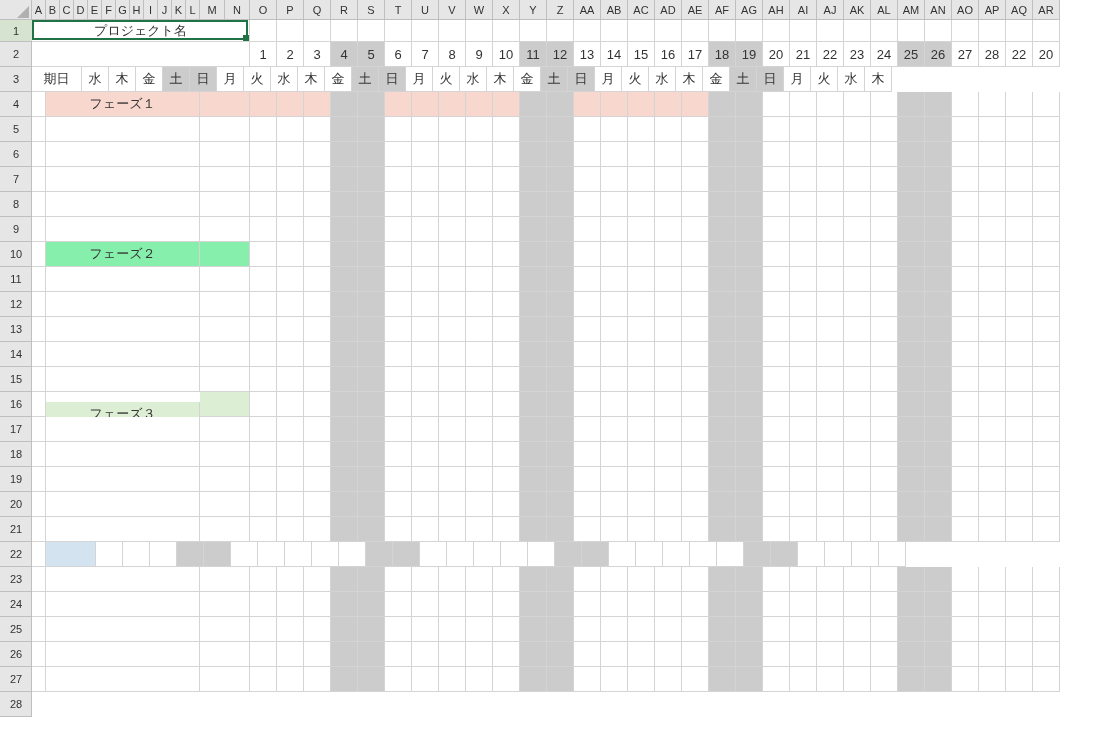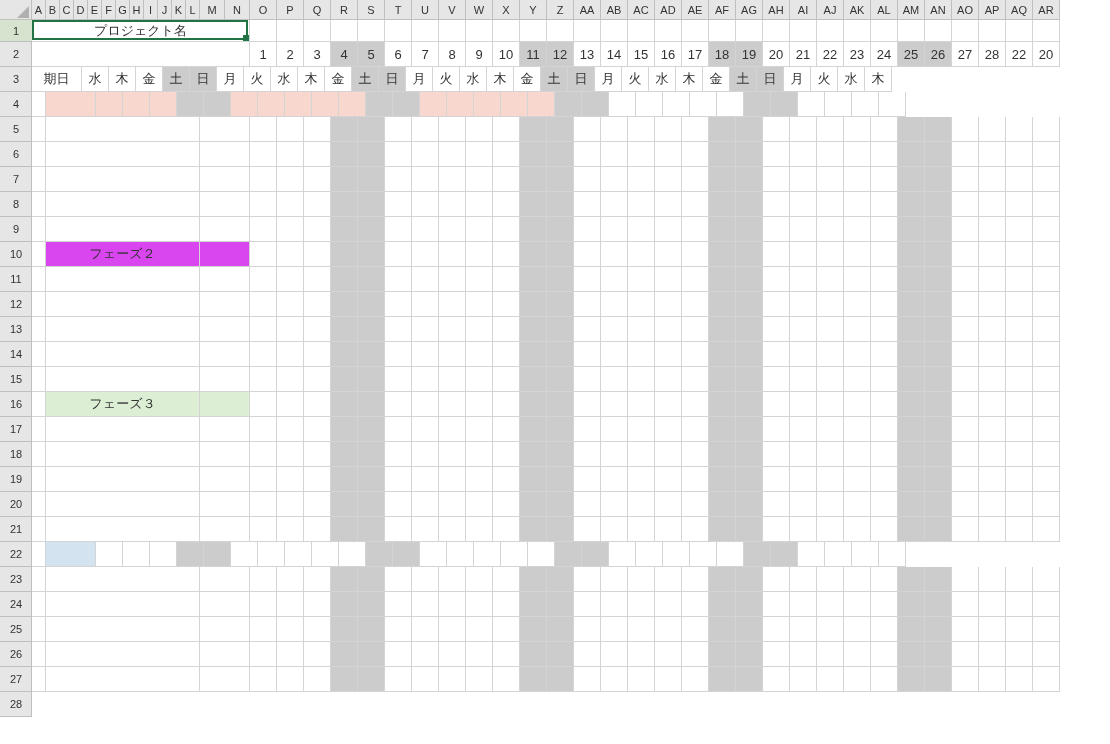--- a/index.html
+++ b/index.html
@@ -75,21 +75,21 @@
     flex: 0 0 auto;
     display: flex;
     align-items: center;
     justify-content: center;
     font-size: 13px;
     background: #fff;
     position: relative;
   }
   .grey { background: #cccccc; }
   .pink { background: #f8d7cf; }
-  .yellow { background: #d946ef; text-align: right; }
+  .yellow { background: #86efac; text-align: right; }
   .green { background: #dceed3; }
   .blue  { background: #d3e3f0; }
   .sel-border {
     position: absolute;
     border: 2px solid #217346;
     pointer-events: none;
     z-index: 10;
   }
   .sel-handle {
     position: absolute;
@@ -282,20 +282,21 @@
         <div class="cell" style="width: 27px; height: 25px;">金</div>
         <div class="cell grey" style="width: 27px; height: 25px;">土</div>
         <div class="cell grey" style="width: 27px; height: 25px;">日</div>
         <div class="cell" style="width: 27px; height: 25px;">月</div>
         <div class="cell" style="width: 27px; height: 25px;">火</div>
         <div class="cell" style="width: 27px; height: 25px;">水</div>
         <div class="cell" style="width: 27px; height: 25px;">木</div>
       </div>
       <div class="row" style="height: 25px;">
         <div class="cell" style="width: 14px; height: 25px;"></div>
+        <div class="cell pink" style="width: 154px; height: 25px;">フェーズ１</div>
         <div class="cell pink" style="width: 50px; height: 25px;"></div>
         <div class="cell pink" style="width: 27px; height: 25px;"></div>
         <div class="cell pink" style="width: 27px; height: 25px;"></div>
         <div class="cell pink" style="width: 27px; height: 25px;"></div>
         <div class="cell grey" style="width: 27px; height: 25px;"></div>
         <div class="cell grey" style="width: 27px; height: 25px;"></div>
         <div class="cell pink" style="width: 27px; height: 25px;"></div>
         <div class="cell pink" style="width: 27px; height: 25px;"></div>
         <div class="cell pink" style="width: 27px; height: 25px;"></div>
         <div class="cell pink" style="width: 27px; height: 25px;"></div>
@@ -701,21 +702,21 @@
         <div class="cell" style="width: 27px; height: 25px;"></div>
         <div class="cell grey" style="width: 27px; height: 25px;"></div>
         <div class="cell grey" style="width: 27px; height: 25px;"></div>
         <div class="cell" style="width: 27px; height: 25px;"></div>
         <div class="cell" style="width: 27px; height: 25px;"></div>
         <div class="cell" style="width: 27px; height: 25px;"></div>
         <div class="cell" style="width: 27px; height: 25px;"></div>
       </div>
       <div class="row" style="height: 25px;">
         <div class="cell" style="width: 14px; height: 25px;"></div>
-        <div class="cell green" style="width: 154px; height: 25px;">フェーズ３</div>
+        <div class="cell green" style="width: 154px; height: 25px; margin-top: 10px;">フェーズ３</div>
         <div class="cell green" style="width: 50px; height: 25px;"></div>
         <div class="cell" style="width: 27px; height: 25px;"></div>
         <div class="cell" style="width: 27px; height: 25px;"></div>
         <div class="cell" style="width: 27px; height: 25px;"></div>
         <div class="cell grey" style="width: 27px; height: 25px;"></div>
         <div class="cell grey" style="width: 27px; height: 25px;"></div>
         <div class="cell" style="width: 27px; height: 25px;"></div>
         <div class="cell" style="width: 27px; height: 25px;"></div>
         <div class="cell" style="width: 27px; height: 25px;"></div>
         <div class="cell" style="width: 27px; height: 25px;"></div>

